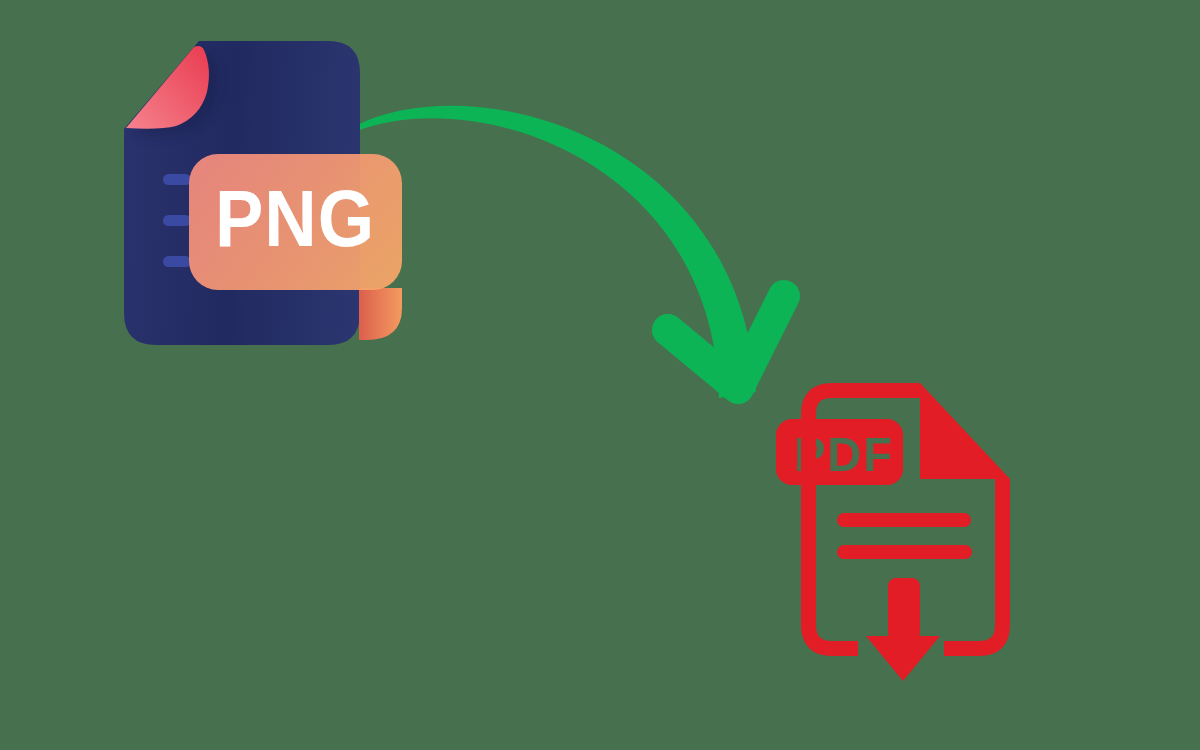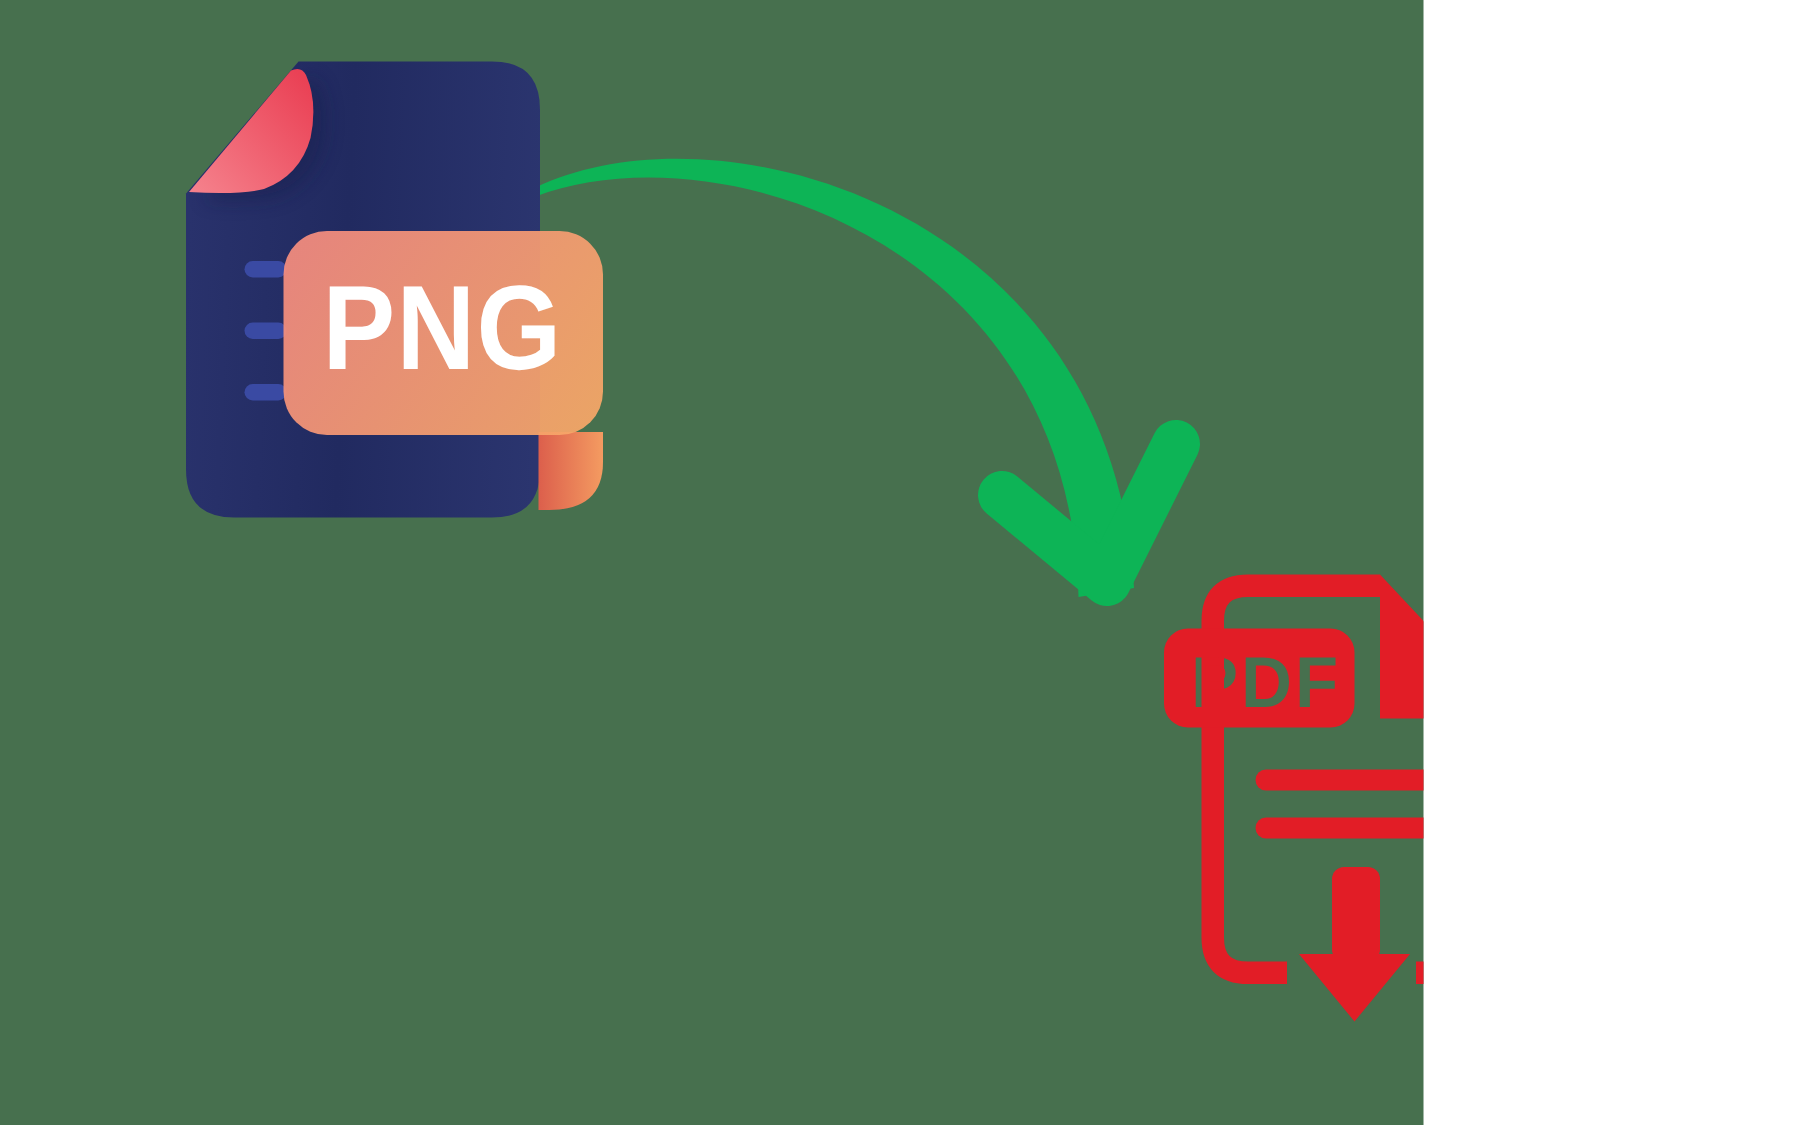--- a/index.html
+++ b/index.html
@@ -1,21 +1,21 @@
 <!DOCTYPE html>
 <html><head>
 <meta charset="utf-8">
 <style>
   html, body {
     margin: 0;
     padding: 0;
   }
   .canvas-wrap {
     position: relative;
-    width: 949px;
+    width: 1200px;
     height: 750px;
     overflow: hidden;
     font-family: "Liberation Sans", sans-serif;
   }
   svg { display: block; }
   .file-label-text {
     font-family: "Liberation Sans", "DejaVu Sans", sans-serif;
     font-weight: bold;
   }
 </style>

